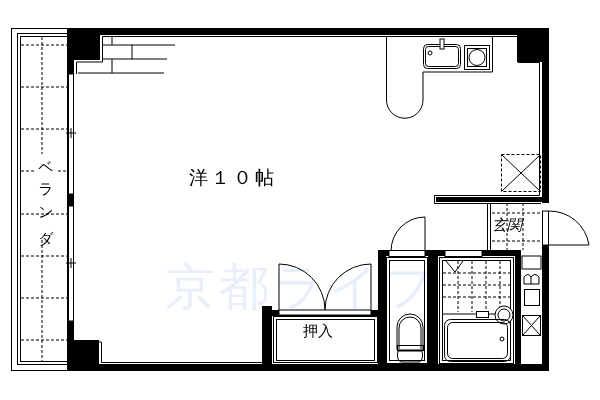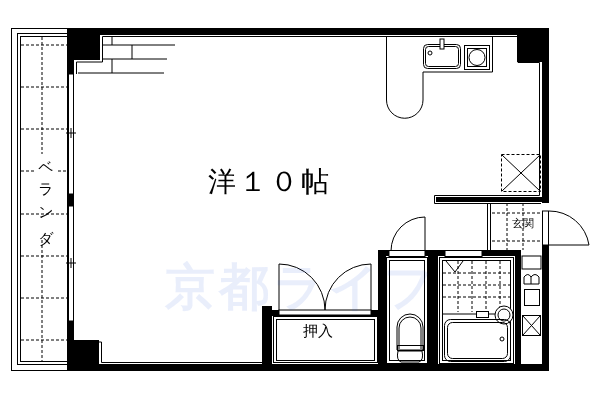--- a/index.html
+++ b/index.html
@@ -1,23 +1,23 @@
 <!DOCTYPE html>
 <html><head>
 <meta charset="utf-8">
 <style>
   html, body { margin:0; padding:0; background:#ffffff; }
   body { width:600px; height:400px; overflow:hidden; position:relative; font-family:"DejaVu Sans", sans-serif; }
   #plan { position:absolute; left:0; top:0; width:600px; height:400px; }
   .lbl { position:absolute; color:#000; white-space:nowrap; line-height:1; }
-  .room-main { left:208px; top:168px; font-size:28px; letter-spacing:3px; }
+  .room-main { left:189px; top:168px; font-size:19px; letter-spacing:3px; }
   .room-closet { left:303px; top:324px; font-size:15px; }
-  .room-entry { left:512px; top:218px; font-size:11px; }
+  .room-entry { left:492px; top:218px; font-size:15px;font-style:italic; }
   .balcony { left:38px; top:150px; font-size:15px; writing-mode:vertical-rl; letter-spacing:6px; }
-  .watermark { left:165px; top:262px; font-size:50px; font-weight:bold; color:#1d4ed8; opacity:0.09; letter-spacing:4px; }
+  .watermark { left:165px; top:262px; font-size:50px; font-weight:normal; color:#1d4ed8; opacity:0.09; letter-spacing:4px; }
 </style>
 </head>
 <body>
 
 <svg id="plan" viewBox="0 0 600 400" xmlns="http://www.w3.org/2000/svg">
   <g fill="none" stroke="#000" stroke-width="1">
 
     <g>
       <rect x="11.5" y="28.5" width="58" height="163"></rect>
       <polyline points="68,31 17.5,31 17.5,186 68,186"></polyline>

